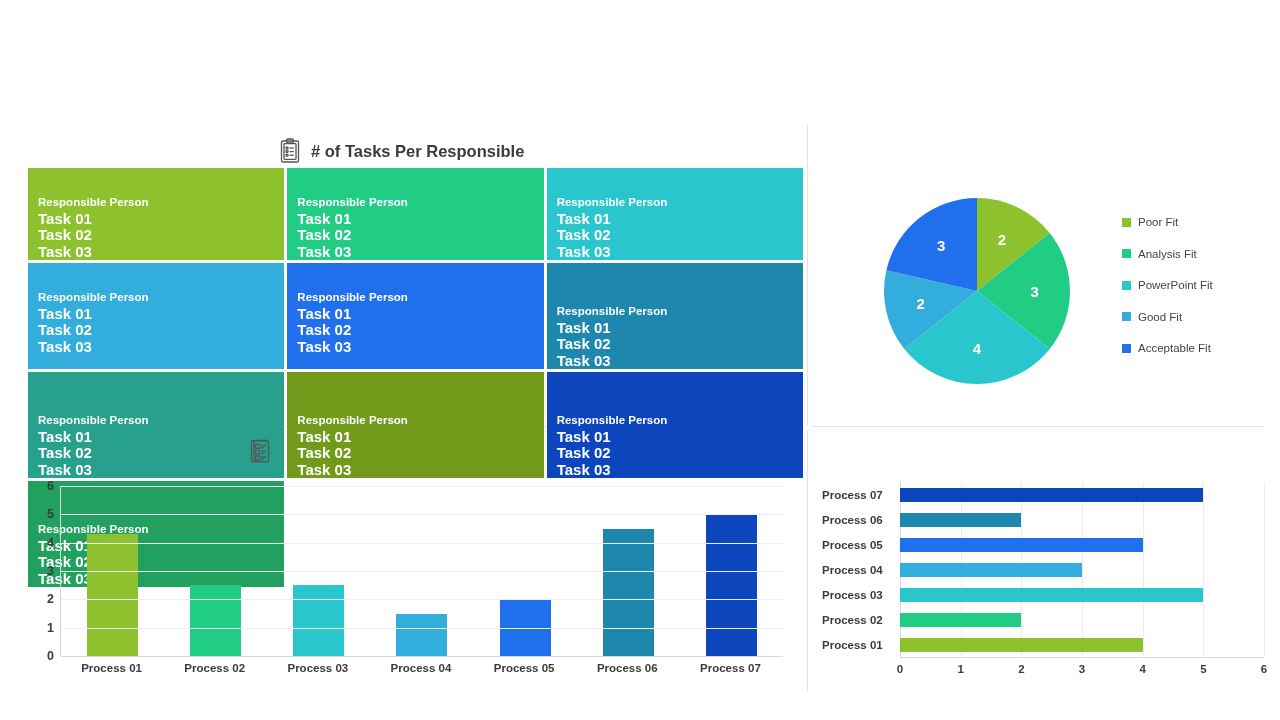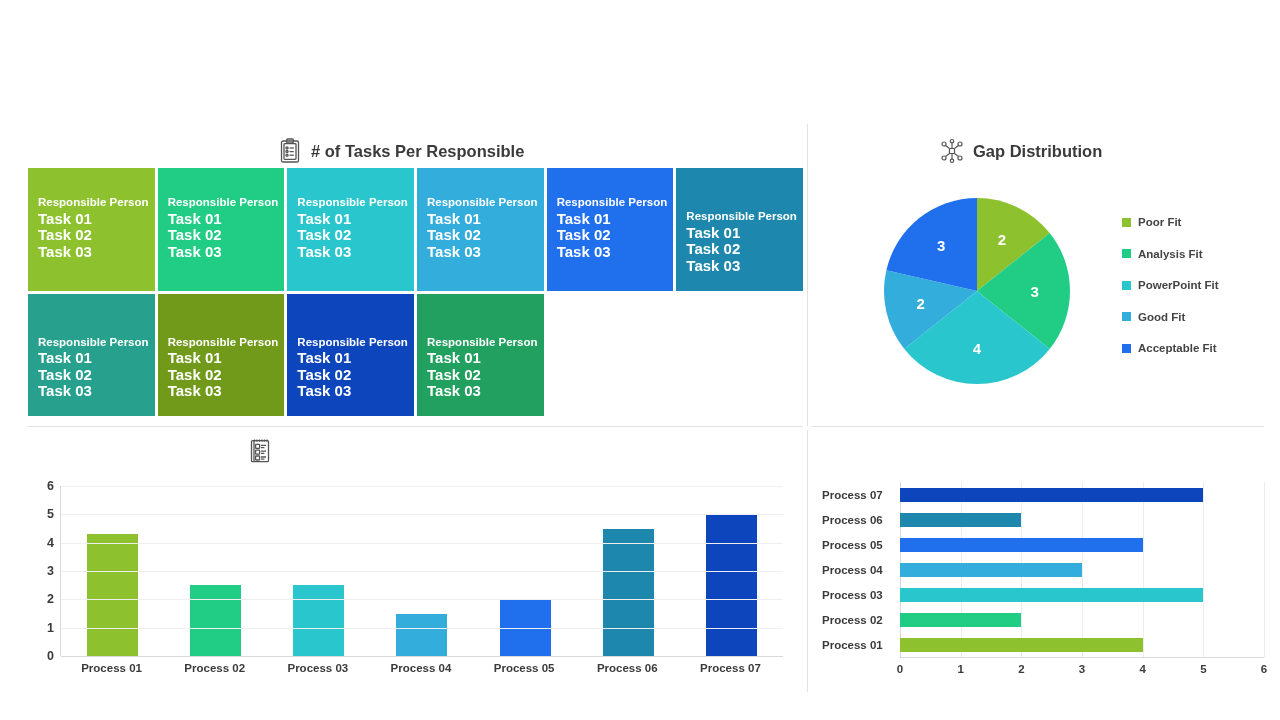--- a/index.html
+++ b/index.html
@@ -69,23 +69,23 @@
 
   #hdr-tasks-responsible { left: 278px; top: 138px; }
   #hdr-gap-distribution  { left: 940px; top: 138px; }
   #hdr-least-gap         { left: 248px; top: 438px; }
   #hdr-tasks-process     { left: 913px; top: 438px; }
 
   
   #resp-grid {
     position: absolute;
     left: 28px; top: 168px;
-    width: 775px; height: 248px;
+    width: 775px; height: 308px;
     display: grid;
-    grid-template-columns: repeat(6, 1fr);
+    grid-template-columns: repeat(3, 1fr);
     grid-template-rows: repeat(2, 1fr);
     gap: 3px;
   }
   .resp-cell {
     position: relative;
     padding: 26px 0 0 10px;
     box-sizing: border-box;
     color: #ffffff;
   }
   #resp-grid > .resp-cell:nth-child(n+6) { padding-top: 40px; }
@@ -128,21 +128,21 @@
     display: flex;
     align-items: center;
     gap: 7px;
   }
   .legend-swatch {
     width: 9px; height: 9px;
     flex: 0 0 auto;
   }
   .legend-label {
     font-size: 11.5px;
-    font-weight: bold;
+    font-weight: normal;
     color: #444444;
     white-space: nowrap;
   }
 
   
   #vbar {
     position: absolute;
     left: 28px; top: 478px;
     width: 760px; height: 212px;
   }
@@ -358,35 +358,20 @@
         <div class="resp-task">Task 03</div>
       </div>
       <div class="resp-cell" style="background: rgb(34, 160, 95);">
         <div class="resp-name">Responsible Person</div>
         <div class="resp-task">Task 01</div>
         <div class="resp-task">Task 02</div>
         <div class="resp-task">Task 03</div>
       </div>
     </div>
 
-  <div class="panel-header" id="hdr-gap-distribution">
-    <span>
-      <svg class="ico" viewBox="0 0 24 26" fill="none" stroke="#555" stroke-width="1.2">
-        <rect x="9.5" y="10.5" width="5" height="5" rx="0.6"></rect>
-        <circle cx="4" cy="6" r="2"></circle>
-          <circle cx="20" cy="6" r="2"></circle>
-        <circle cx="4" cy="20" r="2"></circle>
-          <circle cx="20" cy="20" r="2"></circle>
-        <circle cx="12" cy="3.2" r="1.7"></circle>
-          <circle cx="12" cy="22.8" r="1.7"></circle>
-        <path d="M5.5 7.5l4 3M18.5 7.5l-4 3M5.5 18.5l4-3M18.5 18.5l-4-3M12 5v5.3M12 15.7V21"></path>
-      </svg>
-    </span>
-    <span class="ph-title">Gap Distribution</span>
-  </div>
 
   <div id="pie-wrap">
     <svg id="pie-svg" viewBox="0 0 190 190">
         <path d="M 95 95 L 95 2 A 93 93 0 0 1 167.71032786952676 37.01544842713778 Z" fill="#8DC22E"></path>
         <text x="120.01773639751839" y="43.05013507674651" class="pie-label">2</text>
         <path d="M 95 95 L 167.71032786952676 37.01544842713778 A 93 93 0 0 1 167.7103278695268 152.9845515728622 Z" fill="#21CD85"></path>
         <text x="152.66" y="94.99999999999999" class="pie-label">3</text>
         <path d="M 95 95 L 167.7103278695268 152.9845515728622 A 93 93 0 0 1 22.289672130473235 152.98455157286222 Z" fill="#2AC6CE"></path>
         <text x="95.00000000000001" y="152.66" class="pie-label">4</text>
         <path d="M 95 95 L 22.289672130473235 152.98455157286222 A 93 93 0 0 1 4.331704167090393 74.30555314206282 Z" fill="#33ADDC"></path>

